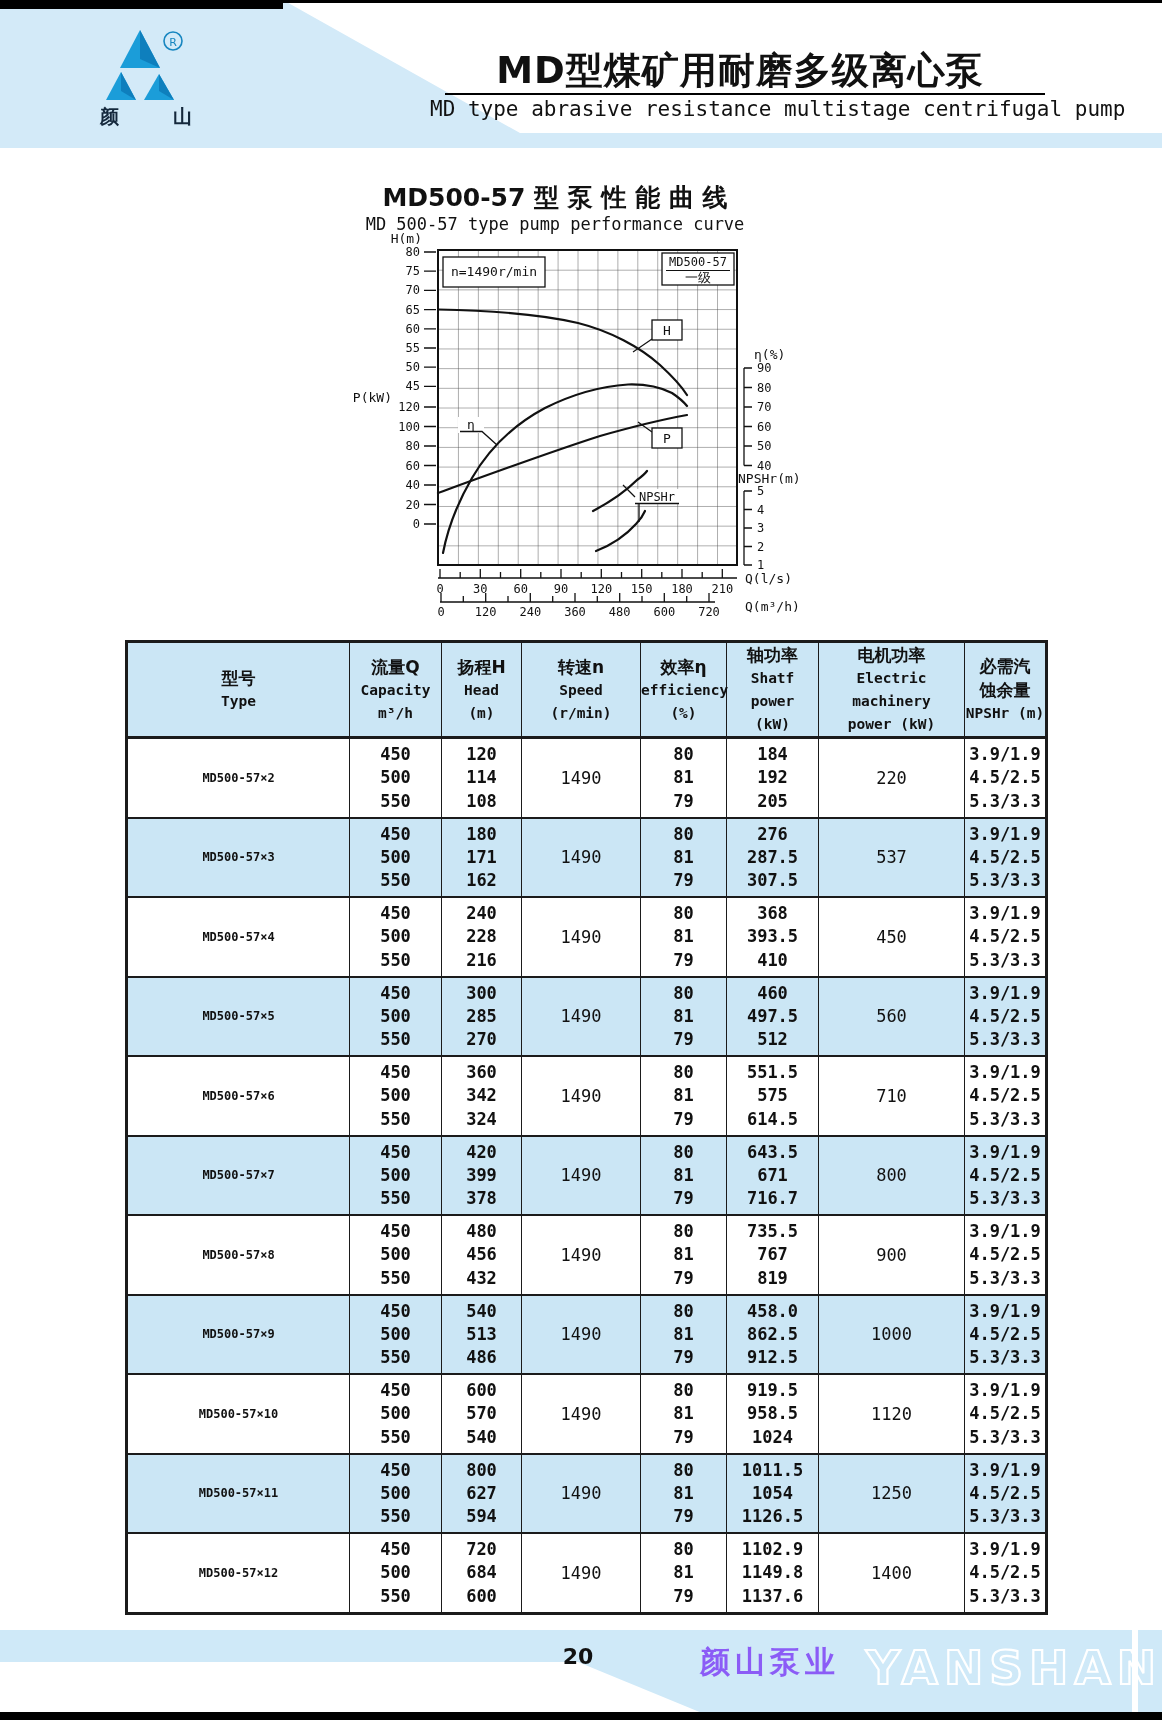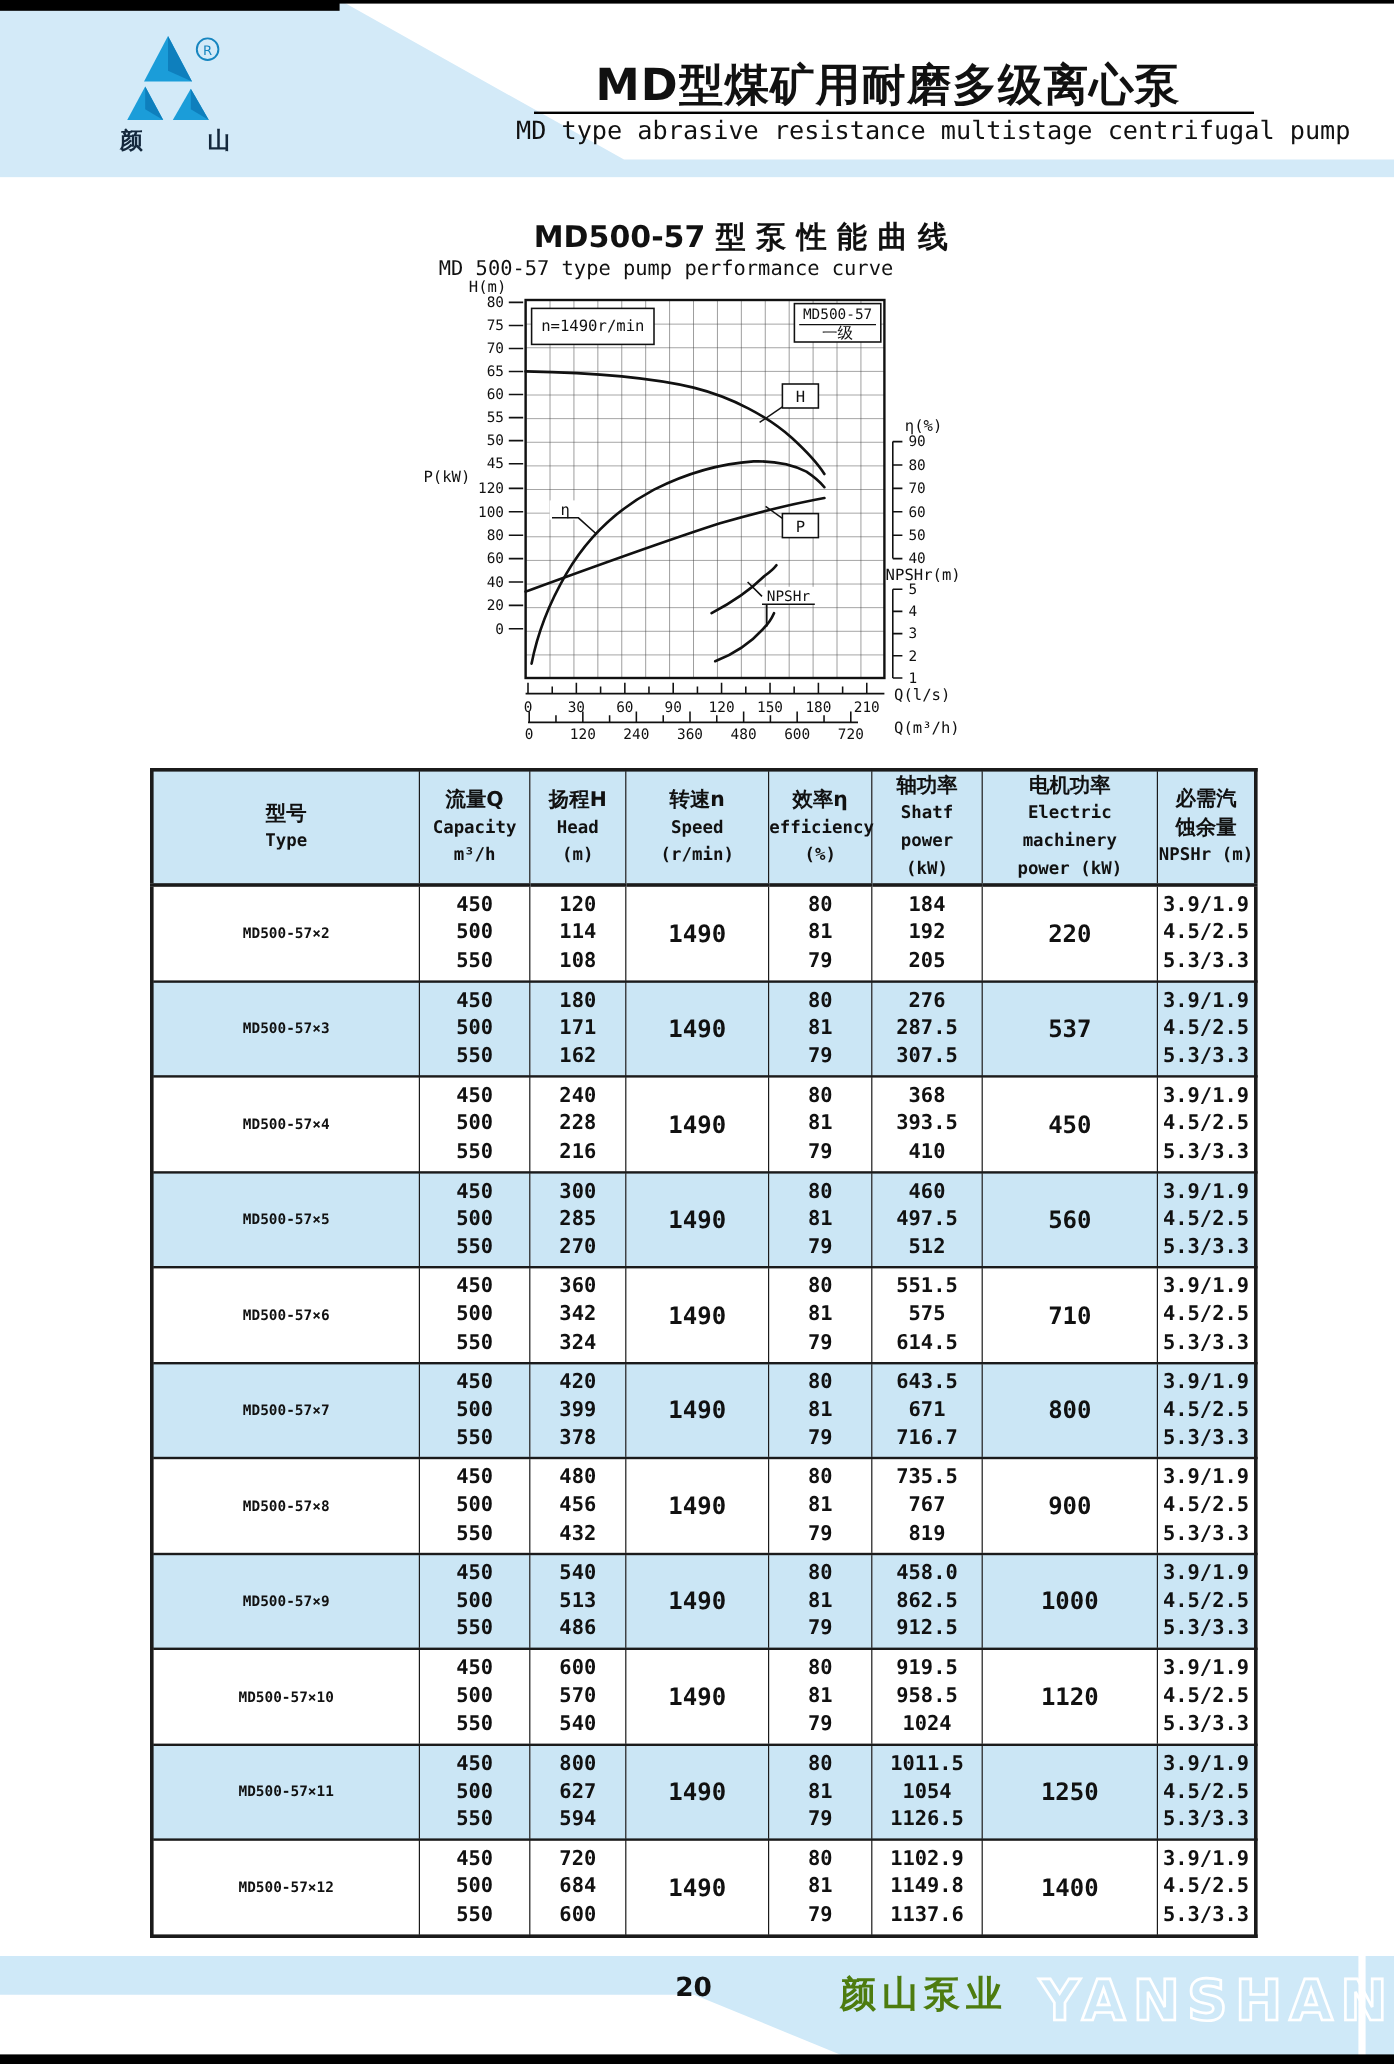--- a/index.html
+++ b/index.html
@@ -16,21 +16,21 @@
   #logo{left:100px;top:28px;width:95px;height:78px;}
   #brand{left:100px;top:104px;width:92px;display:flex;justify-content:space-between;
          font-weight:bold;font-size:19px;color:#14283c;}
   #title-cn{left:430px;top:46px;width:620px;text-align:center;font-size:37px;font-weight:bold;
             letter-spacing:1px;white-space:nowrap;}
   #title-rule{left:445px;top:93px;width:600px;height:2px;background:#000;}
   #title-en{left:430px;top:97px;width:620px;text-align:center;font-size:21px;
             font-family:"DejaVu Sans Mono","Liberation Mono",monospace;white-space:nowrap;}
 
   
-  #chart-title{left:320px;top:181px;width:470px;text-align:right;font-size:25px;
+  #chart-title{left:320px;top:181px;width:470px;text-align:center;font-size:25px;
                font-weight:bold;white-space:nowrap;}
   #chart-sub{left:320px;top:214px;width:470px;text-align:center;font-size:17px;
              font-family:"DejaVu Sans Mono","Liberation Mono",monospace;white-space:nowrap;}
   svg .ax{font-family:"DejaVu Sans Mono","Liberation Mono",monospace;font-size:12px;fill:#111;}
   svg .axt{font-family:"DejaVu Sans Mono","Liberation Mono",monospace;font-size:13px;fill:#111;}
   svg .cl{font-family:"DejaVu Sans Mono","Liberation Mono",monospace;font-size:13px;fill:#111;}
   svg .crv{fill:none;stroke:#111;stroke-width:2.2;stroke-linecap:round;}
   svg .thin{stroke:#111;stroke-width:1.3;fill:none;}
   svg .wbox{fill:#fff;stroke:#111;stroke-width:1.3;}
 
@@ -38,32 +38,32 @@
   #spec{left:125px;top:640px;width:920px;border-collapse:collapse;table-layout:fixed;}
   #spec th,#spec td{border:1.2px solid #1b1b1b;padding:0;text-align:center;vertical-align:middle;}
   #spec thead th{background:#cbe6f5;height:76px;border-bottom:3px solid #1b1b1b;}
   #spec{border:3px solid #1b1b1b;}
   #spec tbody tr{border-top:2.5px solid #1b1b1b;}
   #spec tbody tr:nth-child(even){background:#cbe6f5;}
   #spec tbody td{height:77.5px;}
   .h-cn{font-size:17px;font-weight:600;line-height:24px;}
   .h-en{font-family:"DejaVu Sans Mono","Liberation Mono",monospace;font-size:14.5px;line-height:23px;}
   .mono{font-family:"DejaVu Sans Mono","Liberation Mono",monospace;}
-  .v1{font-size:20px;font-weight:bold;}
+  .v1{font-size:17px;font-weight:normal;}
   .v3{display:flex;flex-direction:column;justify-content:space-evenly;height:76px;}
   .v3 div{font-size:17px;font-weight:bold;line-height:17px;}
   .tname{font-size:12px;font-weight:bold;}
 
   
   #fband{left:0;top:1630px;width:1162px;height:83px;background:#cfe9f8;}
   #fnotch{position:absolute;inset:0;background:#fff;
           clip-path:polygon(0 32px,578px 32px,702px 83px,0 83px);}
   #pageno{left:548px;top:1644px;width:60px;text-align:center;font-size:22px;font-weight:bold;}
   #fcn{left:700px;top:1642px;width:170px;font-size:30px;font-weight:bold;letter-spacing:5px;
-       color:#4d7c0f;white-space:nowrap;}
+       color:#8b5cf6;white-space:nowrap;}
   #fen{left:866px;top:1640px;width:300px;font-size:47px;font-weight:bold;letter-spacing:6px;
        color:transparent;-webkit-text-stroke:2.2px #ffffff;white-space:nowrap;
        font-family:"DejaVu Sans","Liberation Sans",sans-serif;}
   #faccent{left:1132px;top:1615px;width:6px;height:98px;background:#fff;}
   #bbar{left:0;top:1712px;width:1162px;height:8px;background:#000;}
 </style>
 </head>
 <body>
 
 <div id="hdr" class="abs">

